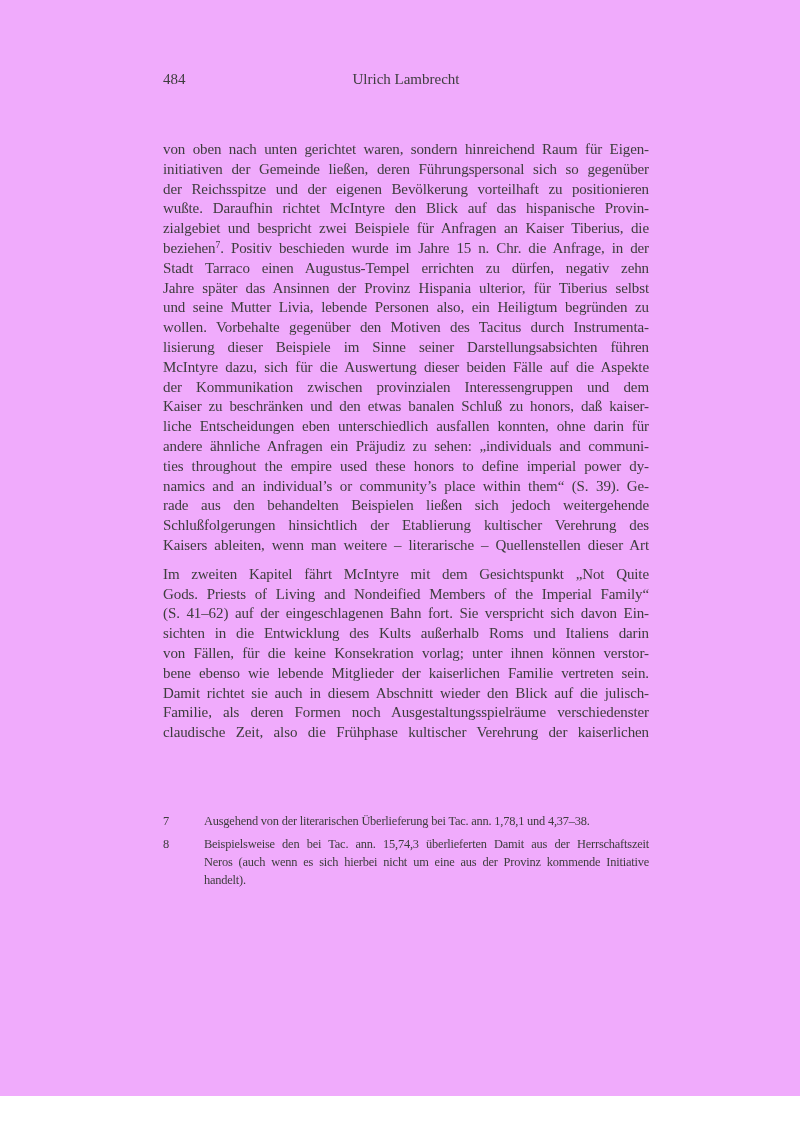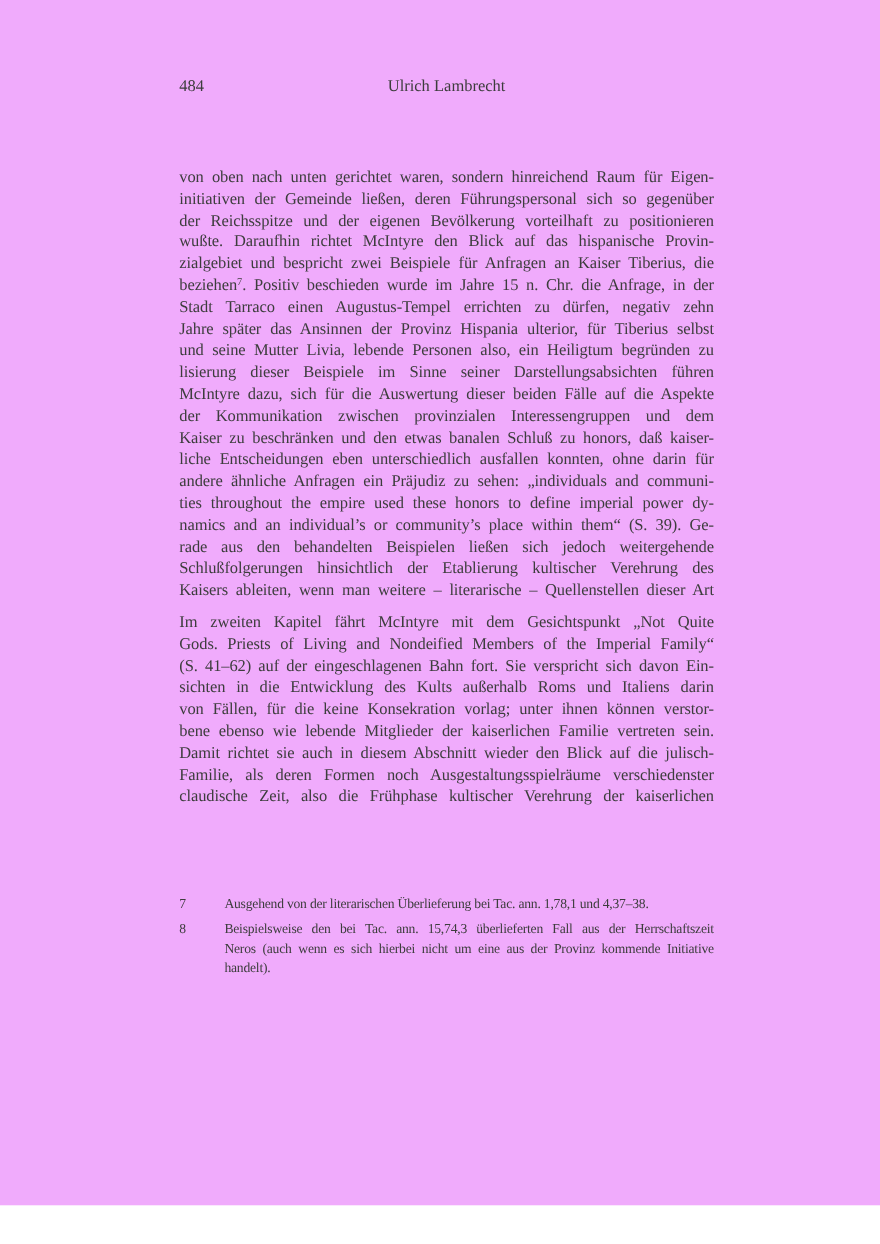--- a/index.html
+++ b/index.html
@@ -31,21 +31,21 @@
     left: 0;
     top: 0;
   }
   .running-head {
     display: block;
     text-align: center;
   }
   
   .body-text {
     position: absolute;
-    top: 152px;
+    top: 140px;
     left: 163px;
     width: 486px;
     font-size: 15px;
     line-height: 19.8px;
     letter-spacing: -0.1px;
   }
   .paragraph { margin: 0; }
   .paragraph + .paragraph { margin-top: 9px; }
   .line {
     height: 19.8px;
@@ -103,20 +103,21 @@
       <div class="paragraph">
         <div class="line">von oben nach unten gerichtet waren, sondern hinreichend Raum für Eigen-</div>
         <div class="line">initiativen der Gemeinde ließen, deren Führungspersonal sich so gegenüber</div>
         <div class="line">der Reichsspitze und der eigenen Bevölkerung vorteilhaft zu positionieren</div>
         <div class="line">wußte. Daraufhin richtet McIntyre den Blick auf das hispanische Provin-</div>
         <div class="line">zialgebiet und bespricht zwei Beispiele für Anfragen an Kaiser Tiberius, die</div>
         <div class="line">beziehen<sup>7</sup>. Positiv beschieden wurde im Jahre 15 n. Chr. die Anfrage, in der</div>
         <div class="line">Stadt Tarraco einen Augustus-Tempel errichten zu dürfen, negativ zehn</div>
         <div class="line">Jahre später das Ansinnen der Provinz Hispania ulterior, für Tiberius selbst</div>
         <div class="line">und seine Mutter Livia, lebende Personen also, ein Heiligtum begründen zu</div>
+        <div class="line">wollen. Vorbehalte gegenüber den Motiven des Tacitus durch Instrumenta-</div>
         <div class="line">lisierung dieser Beispiele im Sinne seiner Darstellungsabsichten führen</div>
         <div class="line">McIntyre dazu, sich für die Auswertung dieser beiden Fälle auf die Aspekte</div>
         <div class="line">der Kommunikation zwischen provinzialen Interessengruppen und dem</div>
         <div class="line">Kaiser zu beschränken und den etwas banalen Schluß zu honors, daß kaiser-</div>
         <div class="line">liche Entscheidungen eben unterschiedlich ausfallen konnten, ohne darin für</div>
         <div class="line">andere ähnliche Anfragen ein Präjudiz zu sehen: „individuals and communi-</div>
         <div class="line">ties throughout the empire used these honors to define imperial power dy-</div>
         <div class="line">namics and an individual’s or community’s place within them“ (S. 39). Ge-</div>
         <div class="line">rade aus den behandelten Beispielen ließen sich jedoch weitergehende</div>
         <div class="line">Schlußfolgerungen hinsichtlich der Etablierung kultischer Verehrung des</div>
@@ -138,20 +139,20 @@
   <div class="footnotes" id="footnotes">
       <div class="footnote">
         <span class="fn-num">7</span>
         <div class="fn-text">
           <div class="line end">Ausgehend von der literarischen Überlieferung bei Tac. ann. 1,78,1 und 4,37–38.</div>
         </div>
       </div>
       <div class="footnote">
         <span class="fn-num">8</span>
         <div class="fn-text">
-          <div class="line">Beispielsweise den bei Tac. ann. 15,74,3 überlieferten Fall aus der Herrschaftszeit</div>
+          <div class="line">Beispielsweise den bei Tac. ann. 15,74,3 überlieferten Damit aus der Herrschaftszeit</div>
           <div class="line">Neros (auch wenn es sich hierbei nicht um eine aus der Provinz kommende Initiative</div>
           <div class="line end">handelt).</div>
         </div>
       </div>
     </div>
 
 </div>
 
 </body></html>

